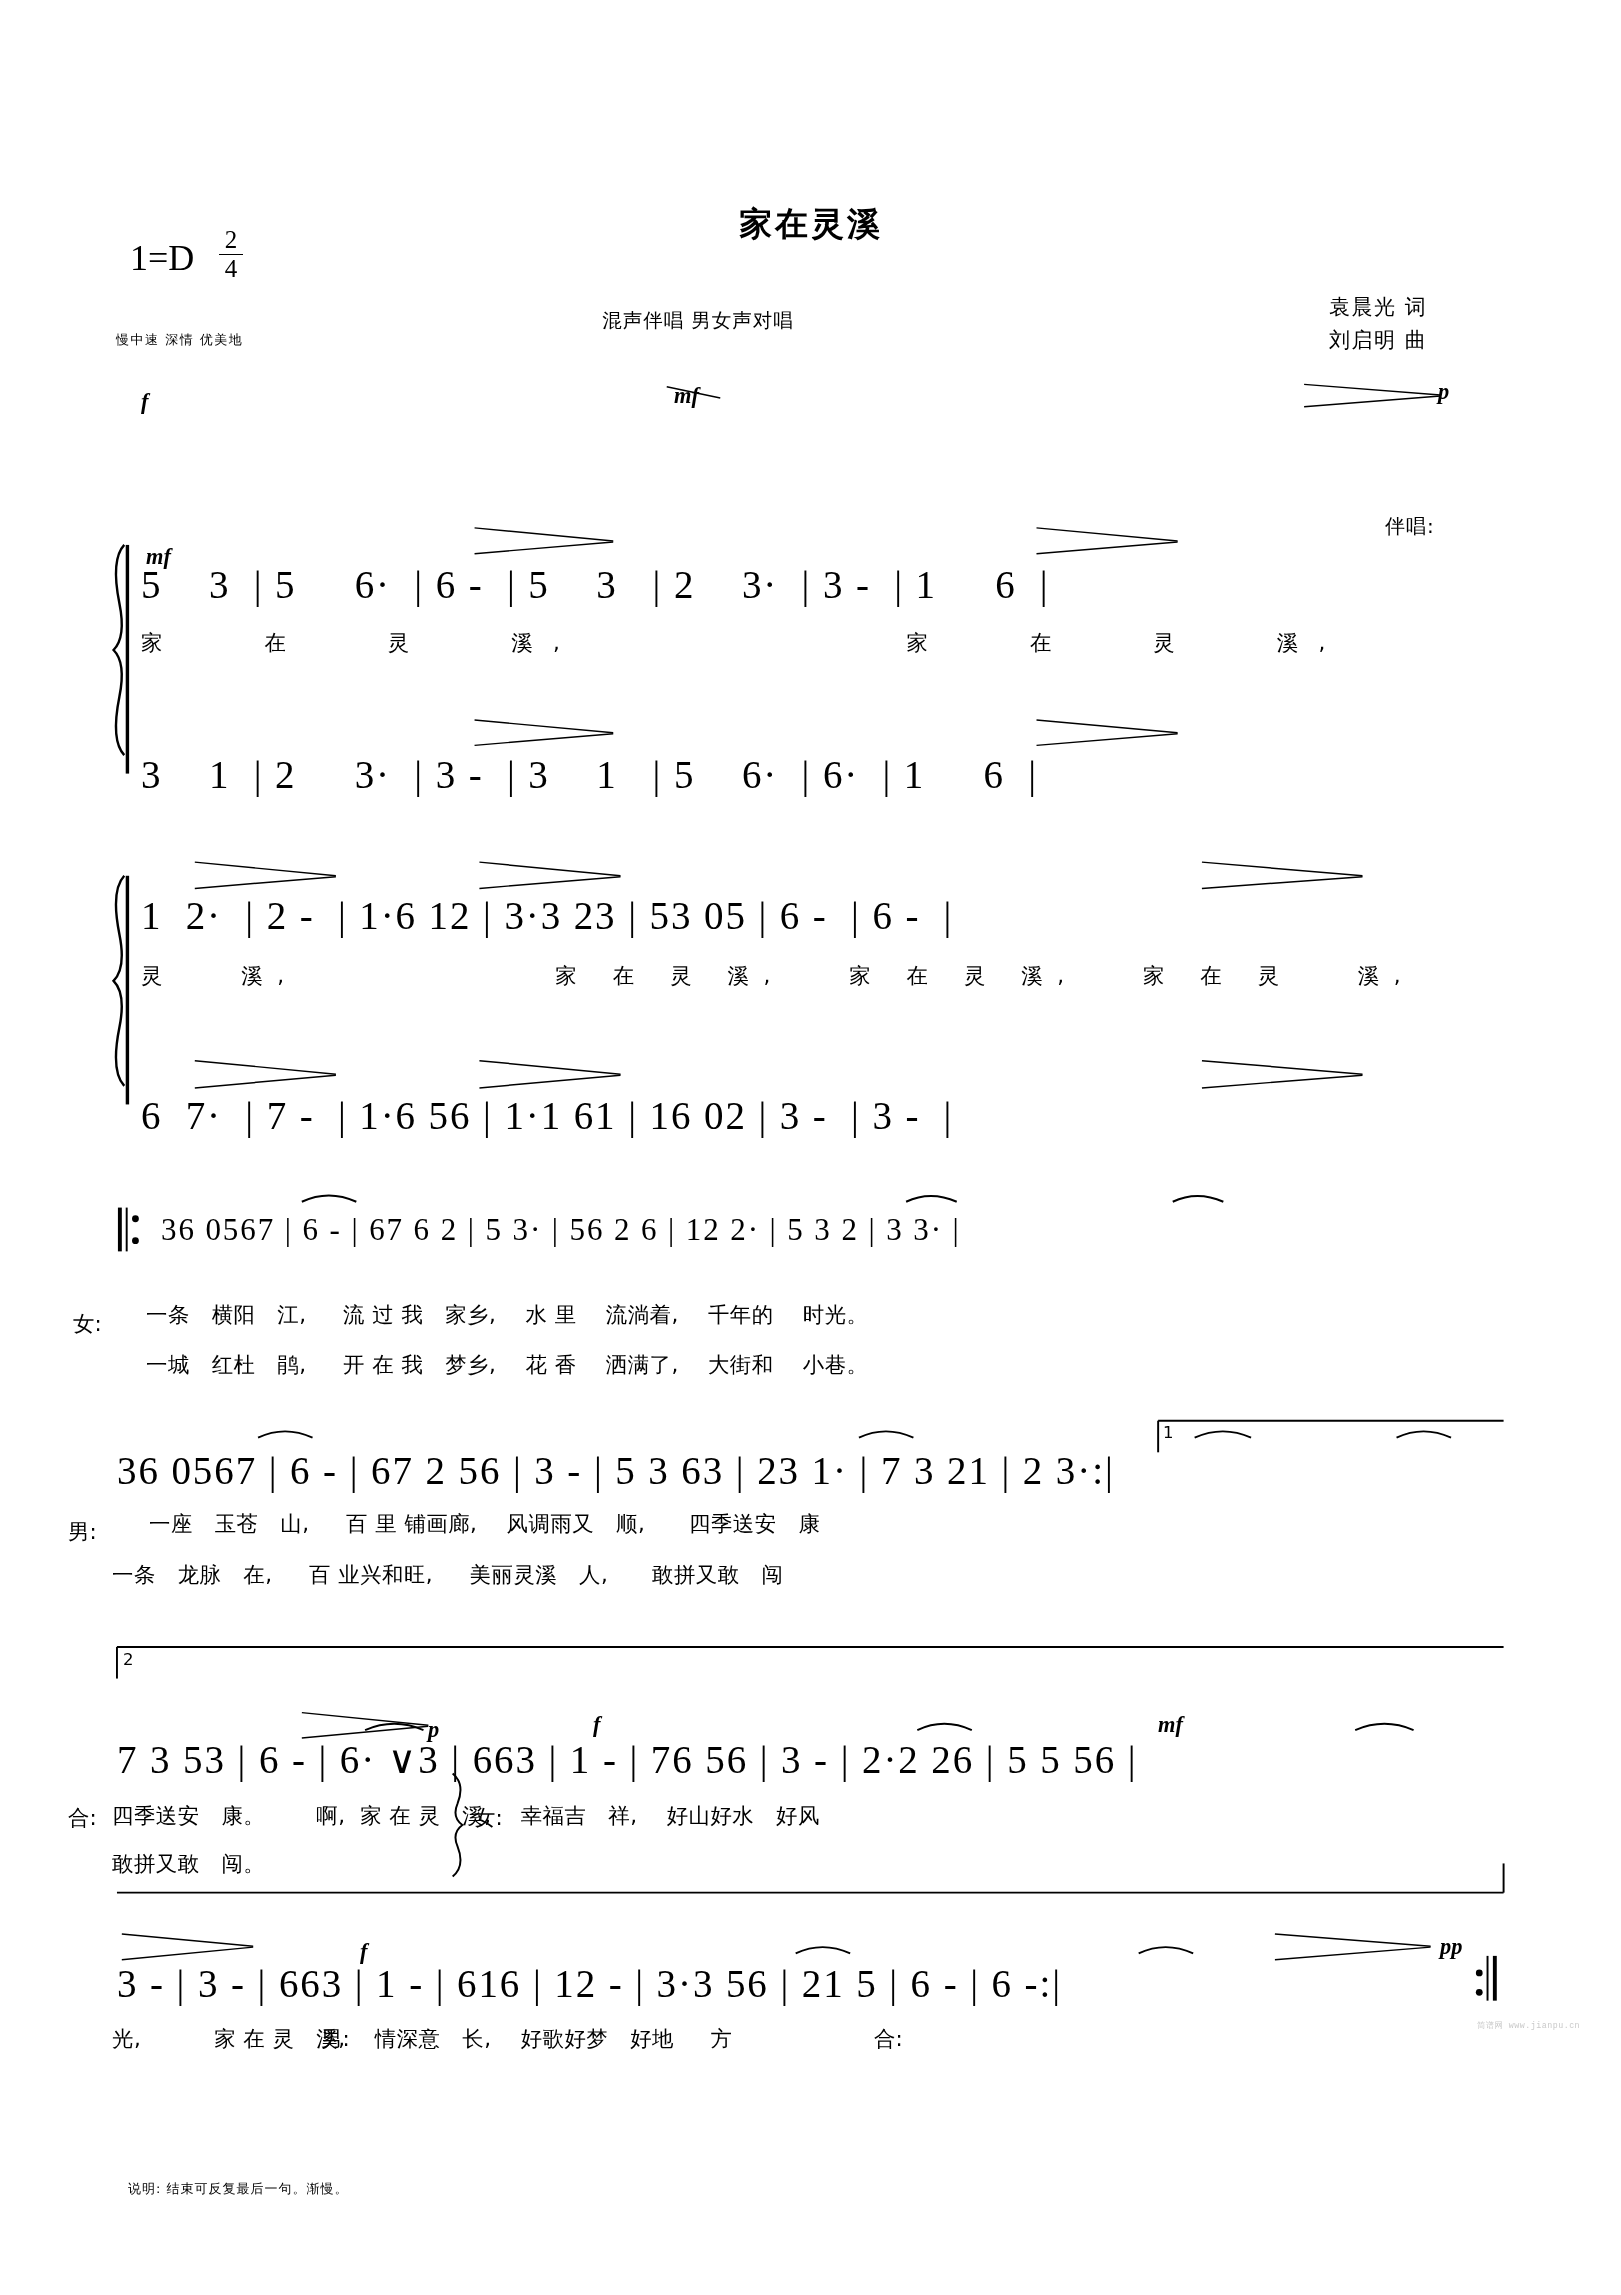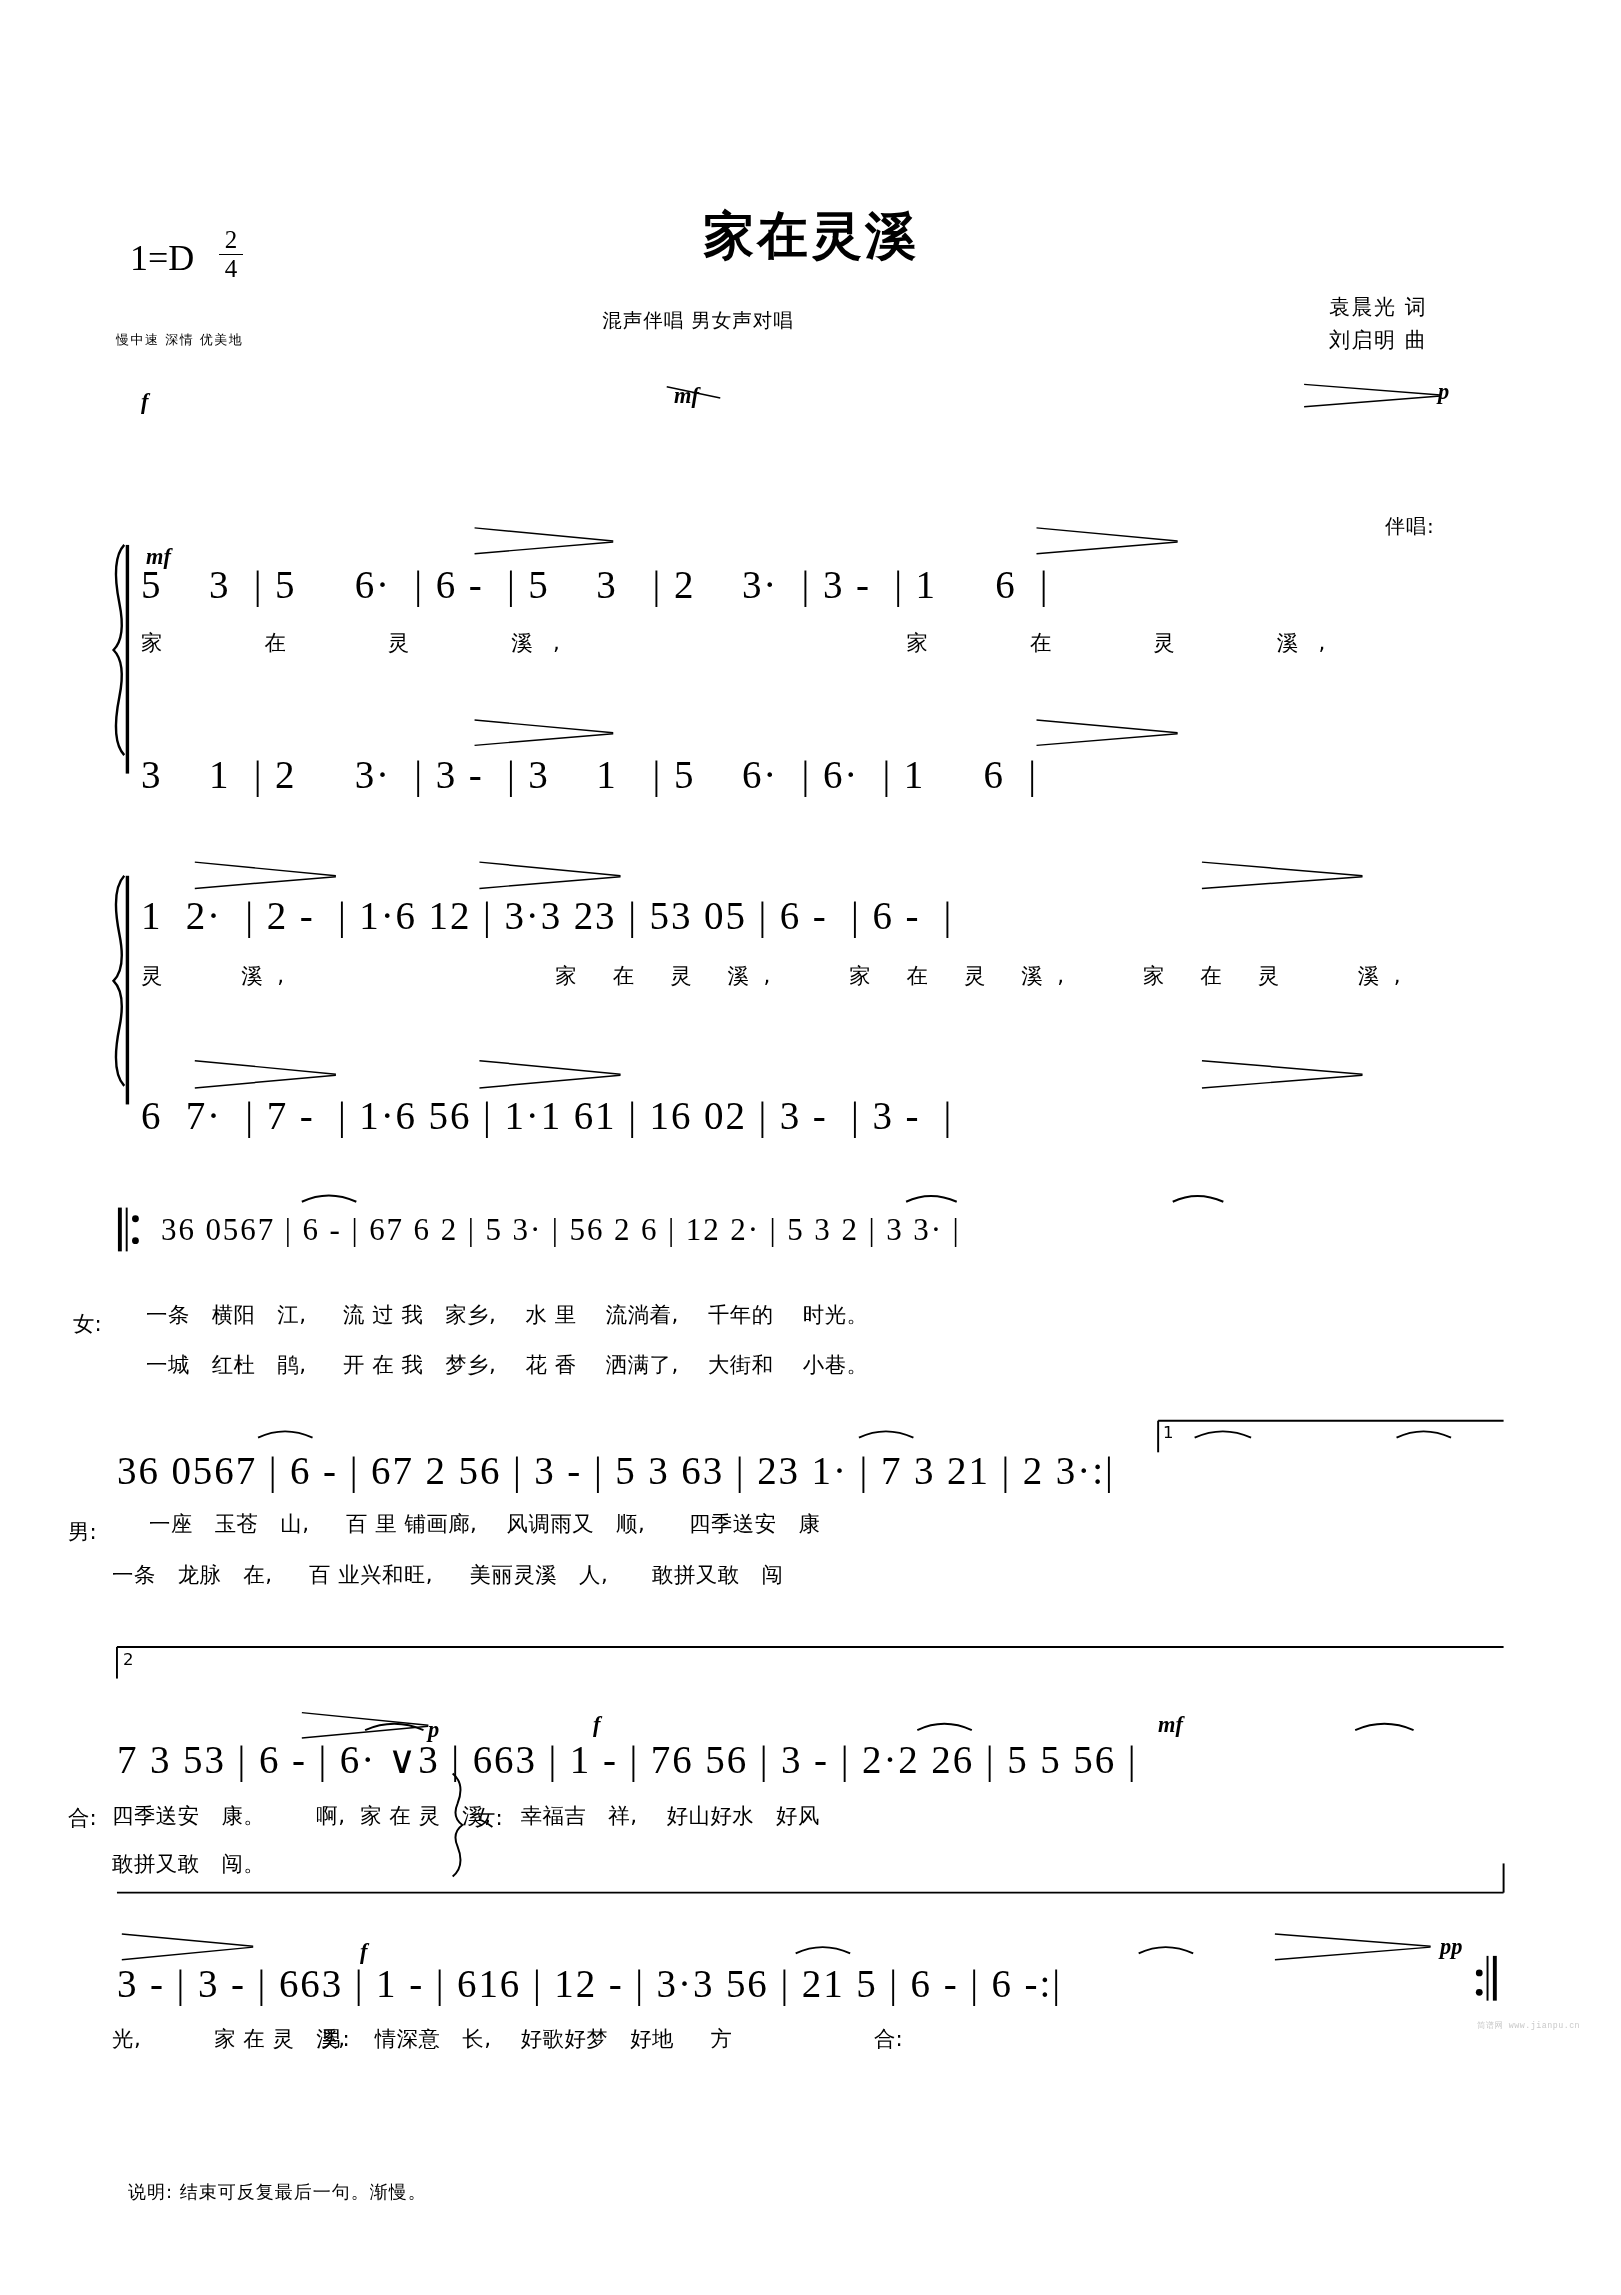--- a/index.html
+++ b/index.html
@@ -20,21 +20,21 @@
     inset: 0;
   }
   
   .title {
     position: absolute;
     top: 202px;
     left: 0;
     width: 1622px;
     text-align: center;
     font-family: "DejaVu Sans", sans-serif;
-    font-size: 51px;
+    font-size: 33px;
     font-weight: 700;
     letter-spacing: 2.9px;
   }
   .subtitle {
     position: absolute;
     top: 307px;
     left: 0;
     width: 1396px;
     text-align: center;
     font-family: "DejaVu Sans", sans-serif;
@@ -87,21 +87,21 @@
     left: 1385px;
     font-family: "DejaVu Sans", sans-serif;
     font-size: 20px;
     letter-spacing: 1px;
   }
   .note-bottom {
     position: absolute;
     top: 2180px;
     left: 128px;
     font-family: "DejaVu Sans", sans-serif;
-    font-size: 18px;
+    font-size: 13px;
     letter-spacing: 1px;
     text-align: center;
   }
   .watermark {
     position: absolute;
     top: 2020px;
     left: 1477px;
     font-family: Liberation Mono, monospace;
     font-size: 8.3px;
     color: #c9c9c9;

